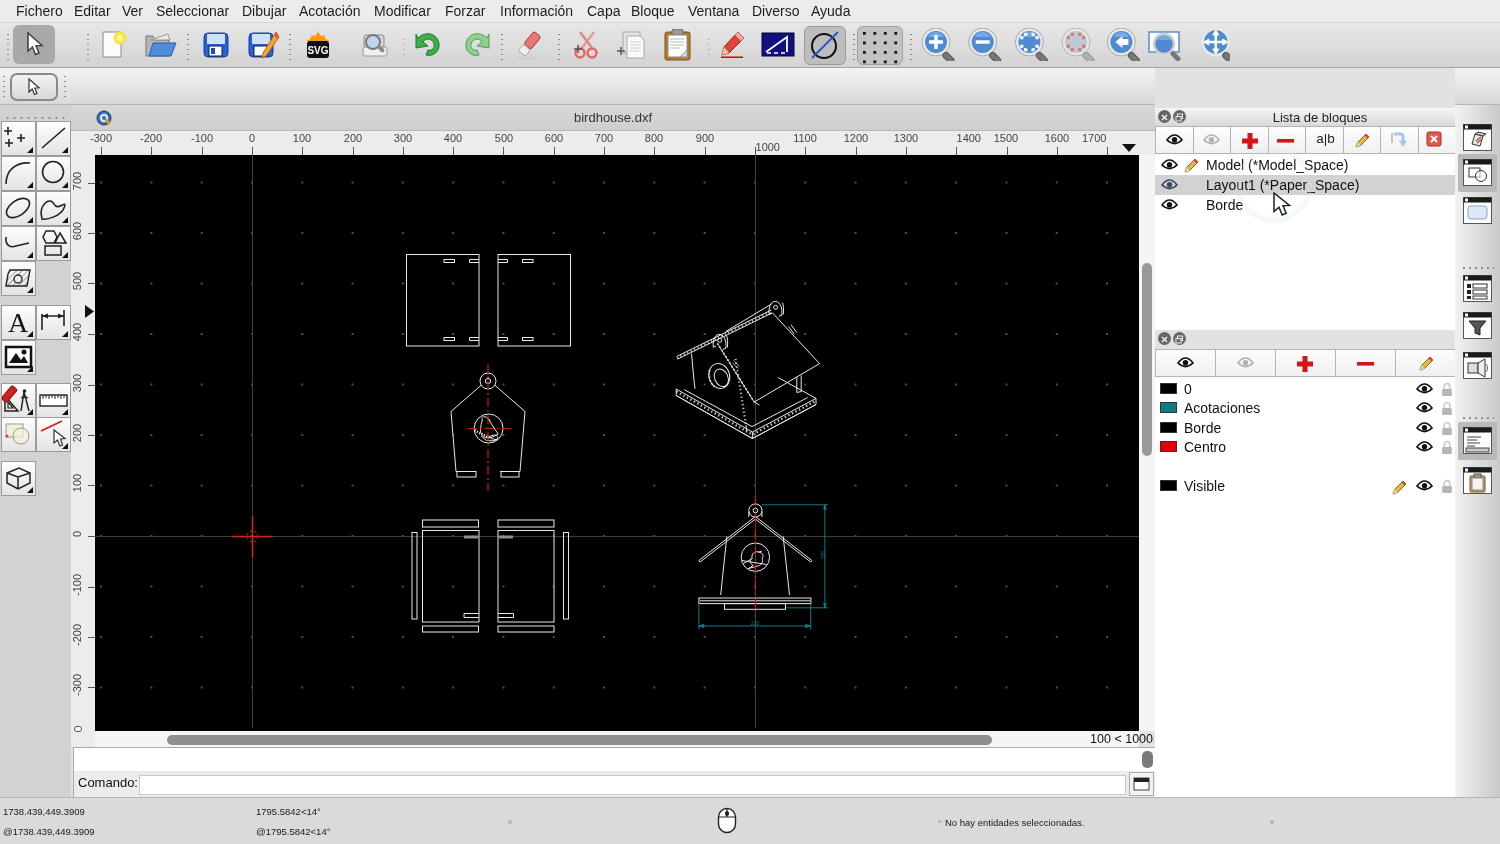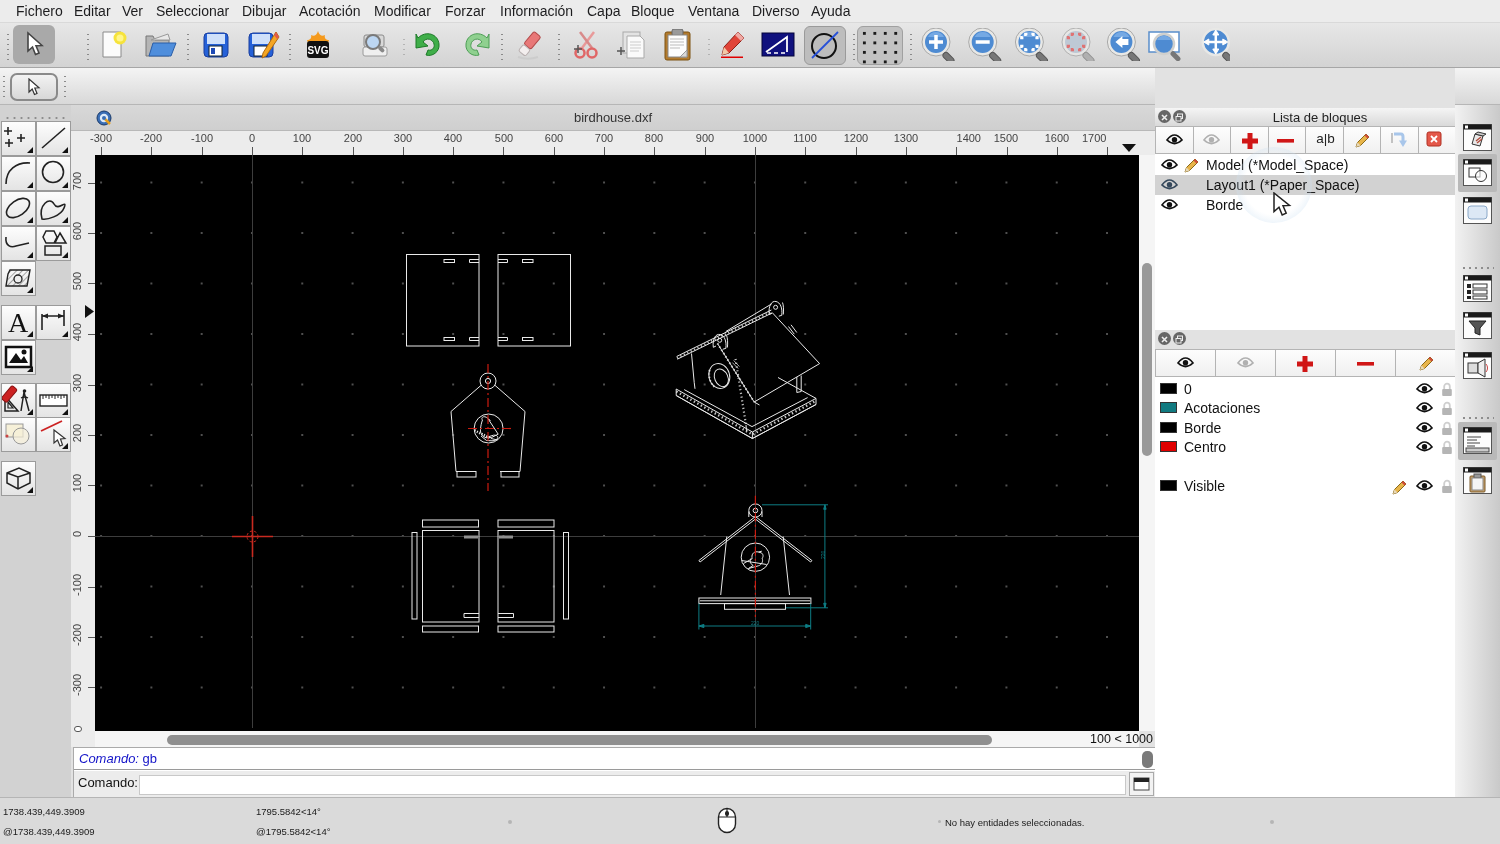--- a/index.html
+++ b/index.html
@@ -360,21 +360,21 @@
     <span style="position:absolute;left:408px;top:1px;width:50px;text-align:center">500</span>
     <i style="position:absolute;left:432px;top:16px;width:1px;height:8px;background:#555"></i>
     <span style="position:absolute;left:458px;top:1px;width:50px;text-align:center">600</span>
     <i style="position:absolute;left:483px;top:16px;width:1px;height:8px;background:#555"></i>
     <span style="position:absolute;left:508px;top:1px;width:50px;text-align:center">700</span>
     <i style="position:absolute;left:533px;top:16px;width:1px;height:8px;background:#555"></i>
     <span style="position:absolute;left:558px;top:1px;width:50px;text-align:center">800</span>
     <i style="position:absolute;left:583px;top:16px;width:1px;height:8px;background:#555"></i>
     <span style="position:absolute;left:609px;top:1px;width:50px;text-align:center">900</span>
     <i style="position:absolute;left:634px;top:16px;width:1px;height:8px;background:#555"></i>
-    <span style="position:absolute;left:659px;top:1px;width:50px;text-align:center">1000</span>
+    <span style="position:absolute;left:659px;top:10px;width:50px;text-align:right">1000</span>
     <i style="position:absolute;left:684px;top:16px;width:1px;height:8px;background:#555"></i>
     <span style="position:absolute;left:709px;top:1px;width:50px;text-align:center">1100</span>
     <i style="position:absolute;left:734px;top:16px;width:1px;height:8px;background:#555"></i>
     <span style="position:absolute;left:760px;top:1px;width:50px;text-align:center">1200</span>
     <i style="position:absolute;left:785px;top:16px;width:1px;height:8px;background:#555"></i>
     <span style="position:absolute;left:810px;top:1px;width:50px;text-align:center">1300</span>
     <i style="position:absolute;left:835px;top:16px;width:1px;height:8px;background:#555"></i>
     <span style="position:absolute;left:860px;top:1px;width:50px;text-align:right">1400</span>
     <i style="position:absolute;left:885px;top:16px;width:1px;height:8px;background:#555"></i>
     <span style="position:absolute;left:910px;top:1px;width:50px;text-align:center">1500</span>
@@ -525,21 +525,20 @@
 </svg>
   </div>
 <div id="hscroll" class="abs">
     <div style="position:absolute;left:72px;top:4px;width:825px;height:10px;background:#8f8f8f;border-radius:5px"></div>
   </div>
 <div id="vscroll" class="abs">
     <div style="position:absolute;left:3px;top:108px;width:10px;height:193px;background:#999;border-radius:5px"></div>
   </div>
 <div class="abs" style="left:1060px;top:732px;width:93px;font-size:12.5px;color:#111;text-align:right">100 &lt; 1000</div>
 <div id="cmdarea" class="abs">
-<div style="position:absolute;left:0;top:0;width:1081px;height:22px;border-bottom:1px solid #9a9a9a;font-size:13px;color:#1414c8;padding:3px 0 0 5px"><i>Comando:</i> gb</div>
 <div style="position:absolute;left:1068px;top:3px;width:11px;height:17px;background:#7a7a7a;border-radius:5px"></div>
 <div style="position:absolute;left:0;top:23px;width:1081px;height:26px;background:#ececec"></div>
 <div style="position:absolute;left:4px;top:27px;font-size:13px;color:#111">Comando:</div>
 <div style="position:absolute;left:65px;top:27px;width:987px;height:20px;background:#fff;border:1px solid #c8c8c8"></div>
 <div style="position:absolute;left:1055px;top:24px;width:25px;height:24px;background:#f2f2f2;border:1px solid #aaa"><svg width="17" height="14" style="margin:4px 3px">
         <rect x="1" y="1" width="15" height="12" fill="#fff" stroke="#444"></rect>
         <rect x="1" y="1" width="15" height="4" fill="#222"></rect>
       </svg></div>
 </div>
 <div id="dockcol" class="abs">

